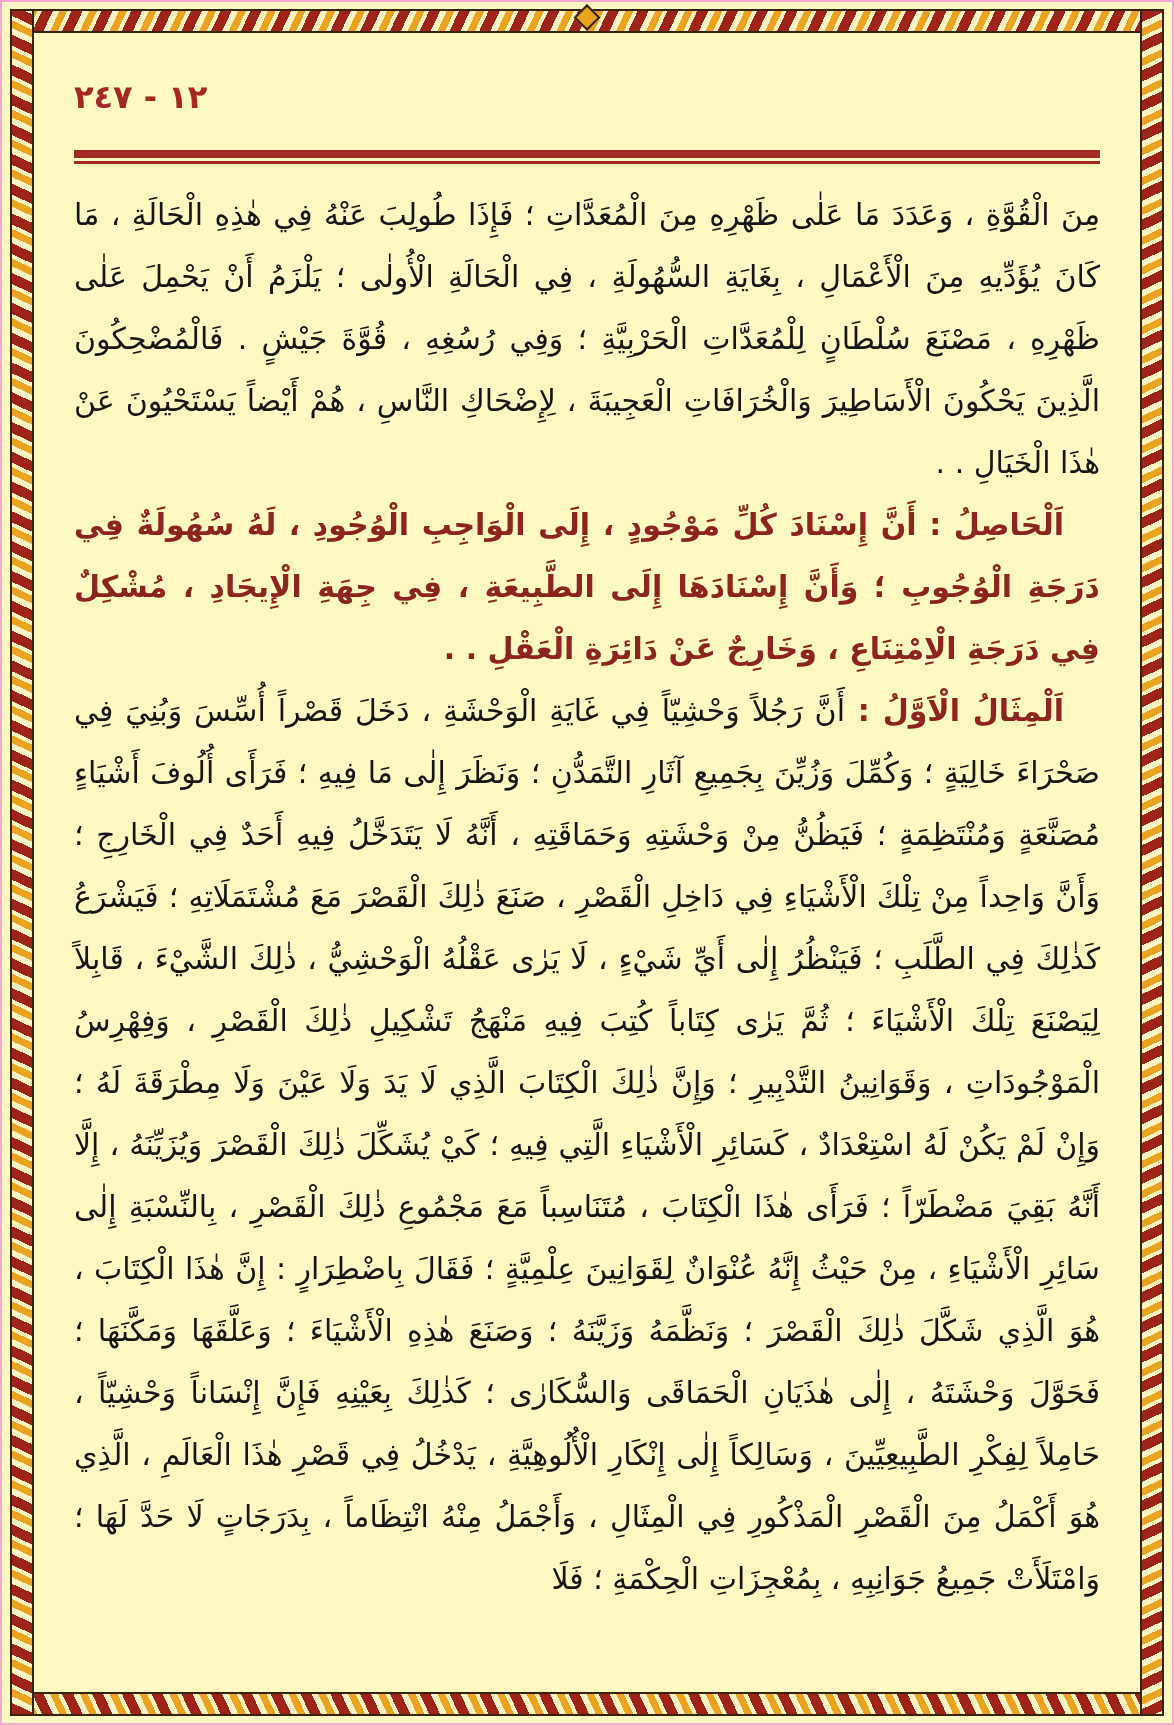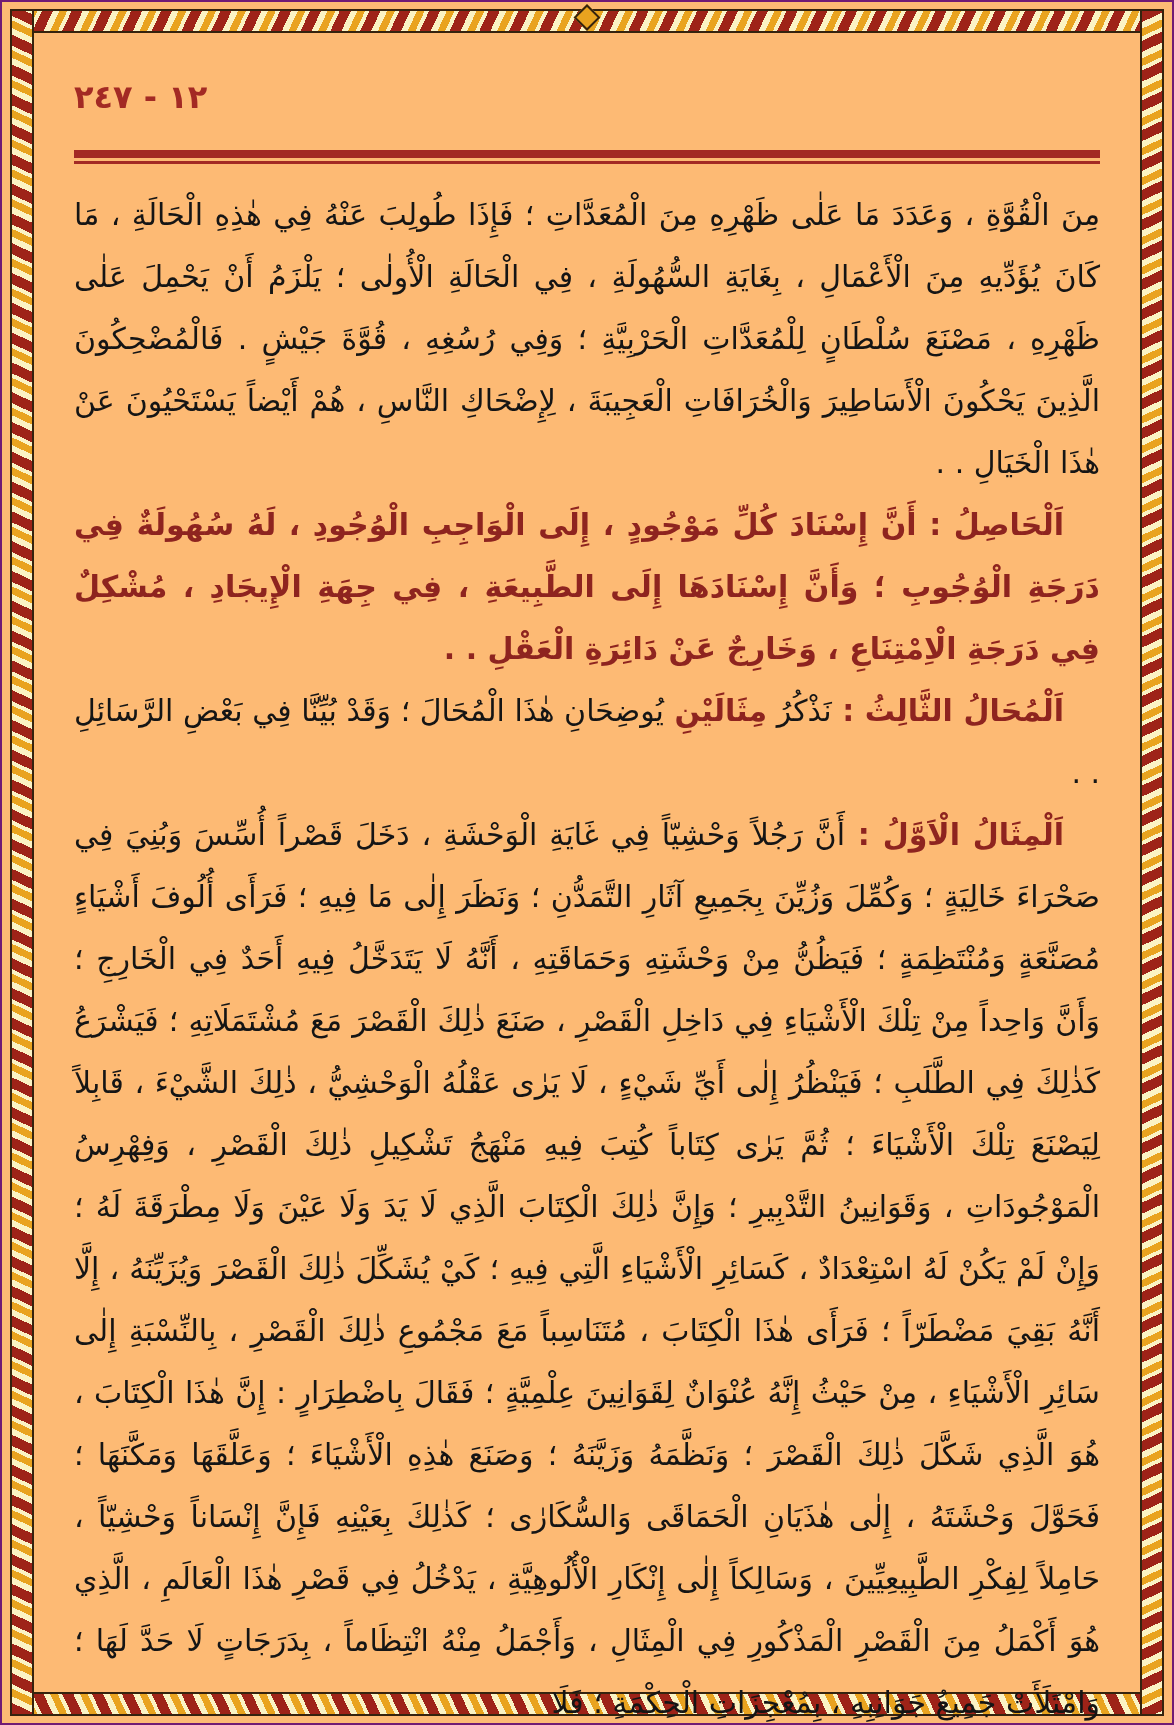--- a/index.html
+++ b/index.html
@@ -1,21 +1,21 @@
 <!DOCTYPE html>
 <html lang="ar" dir="rtl"><head>
 <meta charset="utf-8">
 <style>
   html,body{margin:0;padding:0;background:#ffffff;}
   .page{
     position:relative;
     width:1174px;height:1725px;
-    background:#fdba74;
+    background:#fef9c3;
     box-sizing:border-box;
-    border:2px solid #701a75;
+    border:2px solid #f9a8d4;
     overflow:hidden;
     font-family:"DejaVu Sans", sans-serif;
     padding-left:41px;
   }
   
   .band{position:absolute;box-sizing:border-box;border:2px solid #35230e;}
   .band-top,.band-bottom{left:8px;right:8px;height:24px;
     background:repeating-linear-gradient(115deg,
       var(--border-red) 0 10px, var(--border-cream) 10px 16px,
       var(--border-gold) 16px 23px, var(--border-cream) 23px 27px);}
@@ -90,17 +90,16 @@
     <header>
       <div class="pagenum">١٢ - ٢٤٧</div>
     </header>
     <div class="rule">
       <div class="rule-thick"></div>
       <div class="rule-thin"></div>
     </div>
     <main class="body">
         <p class="para"><span class="t-black">مِنَ الْقُوَّةِ ، وَعَدَدَ مَا عَلٰى ظَهْرِهِ مِنَ الْمُعَدَّاتِ ؛ فَإِذَا طُولِبَ عَنْهُ فِي هٰذِهِ الْحَالَةِ ، مَا كَانَ يُؤَدِّيهِ مِنَ الْأَعْمَالِ ، بِغَايَةِ السُّهُولَةِ ، فِي الْحَالَةِ الْأُولٰى ؛ يَلْزَمُ أَنْ يَحْمِلَ عَلٰى ظَهْرِهِ ، مَصْنَعَ سُلْطَانٍ لِلْمُعَدَّاتِ الْحَرْبِيَّةِ ؛ وَفِي رُسُغِهِ ، قُوَّةَ جَيْشٍ . فَالْمُضْحِكُونَ الَّذِينَ يَحْكُونَ الْأَسَاطِيرَ وَالْخُرَافَاتِ الْعَجِيبَةَ ، لِإِضْحَاكِ النَّاسِ ، هُمْ أَيْضاً يَسْتَحْيُونَ عَنْ هٰذَا الْخَيَالِ . .</span></p>
         <p class="para indent"><span class="t-red-bold">اَلْحَاصِلُ : أَنَّ إِسْنَادَ كُلِّ مَوْجُودٍ ، إِلَى الْوَاجِبِ الْوُجُودِ ، لَهُ سُهُولَةٌ فِي دَرَجَةِ الْوُجُوبِ ؛ وَأَنَّ إِسْنَادَهَا إِلَى الطَّبِيعَةِ ، فِي جِهَةِ الْإِيجَادِ ، مُشْكِلٌ فِي دَرَجَةِ الْاِمْتِنَاعِ ، وَخَارِجٌ عَنْ دَائِرَةِ الْعَقْلِ . .</span></p>
-        <p class="para indent"><span class="t-red-bold">اَلْمُحَالُ الثَّالِثُ : </span><span class="t-black">نَذْكُرُ </span><span class="t-red-bold">مِثَالَيْنِ </span><span class="t-black">يُوضِحَانِ هٰذَا الْمُحَالَ ؛ وَقَدْ بُيِّنَّا فِي بَعْضِ الرَّسَائِلِ . .</span></p>
         <p class="para indent"><span class="t-red-bold">اَلْمِثَالُ الْاَوَّلُ : </span><span class="t-black">أَنَّ رَجُلاً وَحْشِيّاً فِي غَايَةِ الْوَحْشَةِ ، دَخَلَ قَصْراً أُسِّسَ وَبُنِيَ فِي صَحْرَاءَ خَالِيَةٍ ؛ وَكُمِّلَ وَزُيِّنَ بِجَمِيعِ آثَارِ التَّمَدُّنِ ؛ وَنَظَرَ إِلٰى مَا فِيهِ ؛ فَرَأَى أُلُوفَ أَشْيَاءٍ مُصَنَّعَةٍ وَمُنْتَظِمَةٍ ؛ فَيَظُنُّ مِنْ وَحْشَتِهِ وَحَمَاقَتِهِ ، أَنَّهُ لَا يَتَدَخَّلُ فِيهِ أَحَدٌ فِي الْخَارِجِ ؛ وَأَنَّ وَاحِداً مِنْ تِلْكَ الْأَشْيَاءِ فِي دَاخِلِ الْقَصْرِ ، صَنَعَ ذٰلِكَ الْقَصْرَ مَعَ مُشْتَمَلَاتِهِ ؛ فَيَشْرَعُ كَذٰلِكَ فِي الطَّلَبِ ؛ فَيَنْظُرُ إِلٰى أَيِّ شَيْءٍ ، لَا يَرٰى عَقْلُهُ الْوَحْشِيُّ ، ذٰلِكَ الشَّيْءَ ، قَابِلاً لِيَصْنَعَ تِلْكَ الْأَشْيَاءَ ؛ ثُمَّ يَرٰى كِتَاباً كُتِبَ فِيهِ مَنْهَجُ تَشْكِيلِ ذٰلِكَ الْقَصْرِ ، وَفِهْرِسُ الْمَوْجُودَاتِ ، وَقَوَانِينُ التَّدْبِيرِ ؛ وَإِنَّ ذٰلِكَ الْكِتَابَ الَّذِي لَا يَدَ وَلَا عَيْنَ وَلَا مِطْرَقَةَ لَهُ ؛ وَإِنْ لَمْ يَكُنْ لَهُ اسْتِعْدَادٌ ، كَسَائِرِ الْأَشْيَاءِ الَّتِي فِيهِ ؛ كَيْ يُشَكِّلَ ذٰلِكَ الْقَصْرَ وَيُزَيِّنَهُ ، إِلَّا أَنَّهُ بَقِيَ مَضْطَرّاً ؛ فَرَأَى هٰذَا الْكِتَابَ ، مُتَنَاسِباً مَعَ مَجْمُوعِ ذٰلِكَ الْقَصْرِ ، بِالنِّسْبَةِ إِلٰى سَائِرِ الْأَشْيَاءِ ، مِنْ حَيْثُ إِنَّهُ عُنْوَانٌ لِقَوَانِينَ عِلْمِيَّةٍ ؛ فَقَالَ بِاضْطِرَارٍ : إِنَّ هٰذَا الْكِتَابَ ، هُوَ الَّذِي شَكَّلَ ذٰلِكَ الْقَصْرَ ؛ وَنَظَّمَهُ وَزَيَّنَهُ ؛ وَصَنَعَ هٰذِهِ الْأَشْيَاءَ ؛ وَعَلَّقَهَا وَمَكَّنَهَا ؛ فَحَوَّلَ وَحْشَتَهُ ، إِلٰى هٰذَيَانِ الْحَمَاقَى وَالسُّكَارٰى ؛ كَذٰلِكَ بِعَيْنِهِ فَإِنَّ إِنْسَاناً وَحْشِيّاً ، حَامِلاً لِفِكْرِ الطَّبِيعِيِّينَ ، وَسَالِكاً إِلٰى إِنْكَارِ الْأُلُوهِيَّةِ ، يَدْخُلُ فِي قَصْرِ هٰذَا الْعَالَمِ ، الَّذِي هُوَ أَكْمَلُ مِنَ الْقَصْرِ الْمَذْكُورِ فِي الْمِثَالِ ، وَأَجْمَلُ مِنْهُ انْتِظَاماً ، بِدَرَجَاتٍ لَا حَدَّ لَهَا ؛ وَامْتَلَأَتْ جَمِيعُ جَوَانِبِهِ ، بِمُعْجِزَاتِ الْحِكْمَةِ ؛ فَلَا</span></p>
       </main>
   </div>
 </div>
 
 </body></html>

